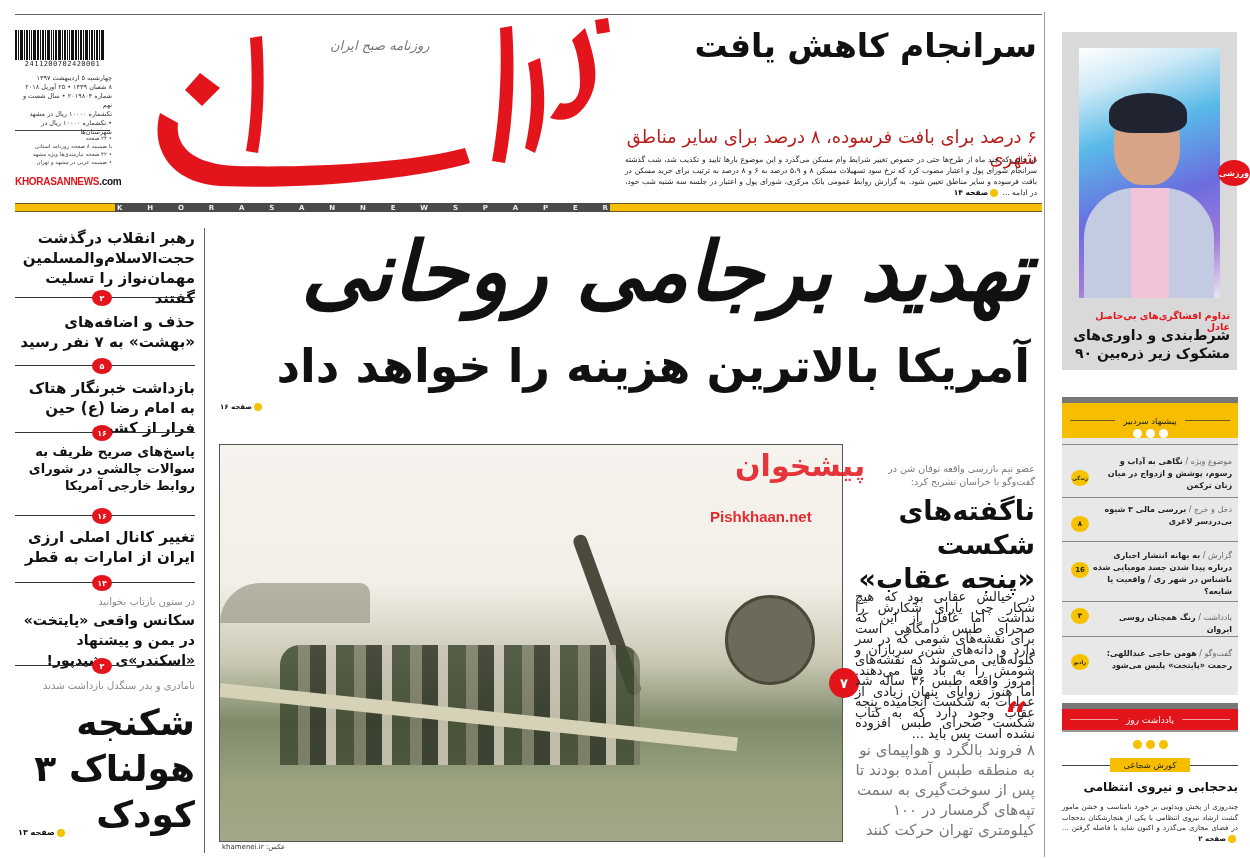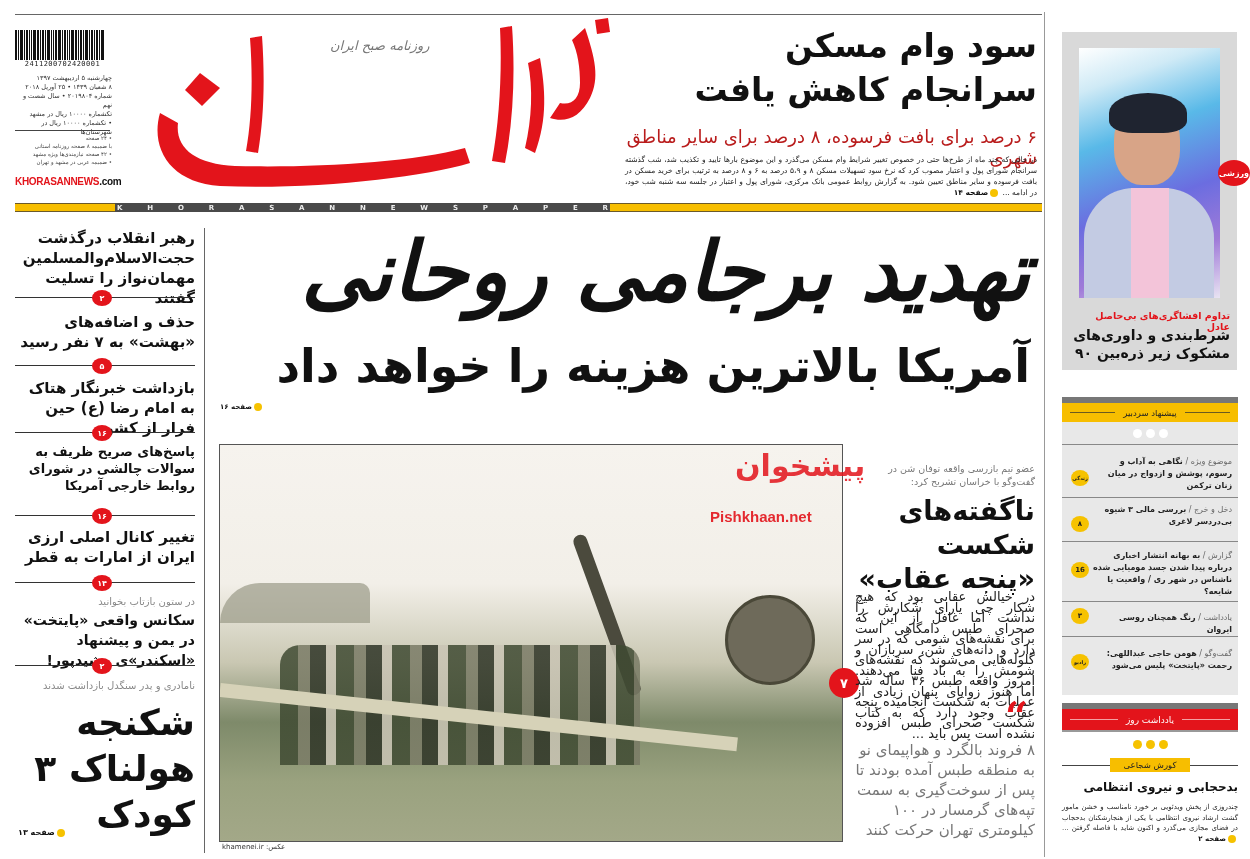--- a/index.html
+++ b/index.html
@@ -69,21 +69,21 @@
             background:linear-gradient(160deg,#fff 0%,#cfeaf6 15%,#59b9e8 35%,#6b6de0 60%,#9f7ad8 80%,#e9e4f2 100%);}
   .rs-photo .head{position:absolute;left:35px;top:55px;width:66px;height:82px;border-radius:45% 45% 42% 42%;background:#d8a487;}
   .rs-photo .hair{position:absolute;left:30px;top:45px;width:78px;height:40px;border-radius:50% 50% 30% 30%;background:#1f2430;}
   .rs-photo .body{position:absolute;left:5px;top:140px;width:130px;height:120px;border-radius:50px 50px 0 0;background:#c3cbe3;}
   .rs-photo .shirt{position:absolute;left:52px;top:140px;width:38px;height:110px;background:#f3c4d9;}
   .sport-badge{left:1218px;top:160px;width:32px;height:26px;border-radius:50%;background:#e3141b;color:#fff;font-size:8px;font-weight:bold;display:flex;align-items:center;justify-content:center;}
   .rs-kicker{left:1062px;top:310px;width:168px;font-size:9.5px;color:#e3141b;text-align:right;font-weight:bold;padding-left:16px;}
   .rs-title{left:1062px;top:326px;width:168px;font-size:14px;line-height:18px;text-align:right;font-weight:bold;}
   .ed-box{left:1062px;top:397px;width:176px;height:298px;background:#e8e8e8;}
   .ed-darkbar{left:1062px;top:397px;width:176px;height:6px;background:#777;}
-  .ed-head{left:1062px;top:403px;width:176px;height:19px;background:#f7be00;display:flex;align-items:center;justify-content:center;font-size:8.5px;color:#222;}
+  .ed-head{left:1062px;top:403px;width:176px;height:35px;background:#f7be00;display:flex;align-items:center;justify-content:center;font-size:8.5px;color:#222;}
   .ed-head::before,.ed-head::after{content:"";flex:1;height:1px;background:#6a5a20;margin:0 8px;}
   .dots{display:flex;gap:4px;justify-content:center;}
   .dots span{width:9px;height:9px;border-radius:50%;}
   .ed-row{position:absolute;left:1062px;width:176px;border-top:1px solid #888;}
   .ed-text{position:absolute;left:1092px;width:140px;text-align:right;font-size:8px;line-height:12px;color:#222;}
   .ed-text .k{color:#666;font-weight:normal;}
   .ed-text .t{font-weight:bold;}
   .ed-num{position:absolute;left:1071px;width:18px;height:16px;border-radius:50%;background:#f6c200;color:#222;font-size:7px;font-weight:bold;display:flex;align-items:center;justify-content:center;}
   .note-darkbar{left:1062px;top:703px;width:176px;height:6px;background:#777;}
   .note-head{left:1062px;top:709px;width:176px;height:23px;background:#e3141b;display:flex;align-items:center;justify-content:center;font-size:9px;color:#fff;border-bottom:2px solid #999;}
@@ -161,21 +161,20 @@
     <path d="M360 10 L372 8 C375 50 374 100 365 145 L352 143 C360 100 362 50 360 10 Z"></path>
     <path d="M20 95 C10 130 30 165 80 168 C170 172 280 160 330 145 L325 130 C270 145 170 150 95 148 C55 146 35 130 38 105 Z"></path>
     <path d="M110 20 L122 18 C125 60 124 100 118 135 L106 133 C112 100 113 60 110 20 Z"></path>
     <path d="M60 55 L80 70 L62 88 L45 72 Z"></path>
     <path d="M455 2 L468 0 L470 14 L457 16 Z"></path>
   </g>
 </svg>
 <div class="abs logo-tag">روزنامه صبح ایران</div>
 
 <div class="abs top-headline">
-  <div>سود وام مسکن</div>
   <div>سرانجام کاهش یافت</div>
 </div>
 <div class="abs top-sub">۶ درصد برای بافت فرسوده، ۸ درصد برای سایر مناطق شهری</div>
 <div class="abs top-body">
   <span>در حالی که چند ماه از طرح‌ها حتی در خصوص تغییر شرایط وام مسکن می‌گذرد و این موضوع بارها تایید و تکذیب شد، شب گذشته سرانجام شورای پول و اعتبار مصوب کرد که نرخ سود تسهیلات مسکن ۸ و ۵،۹ درصد به ۶ و ۸ درصد به ترتیب برای خرید مسکن در بافت فرسوده و سایر مناطق تعیین شود. به گزارش روابط عمومی بانک مرکزی، شورای پول و اعتبار در جلسه سه شنبه شب خود، در ادامه ...</span>
   <span class="pageref"><span class="moon"></span><span>صفحه ۱۴</span></span>
 </div>
 
 <div class="abs band"></div>
 <div class="abs band-dark">

